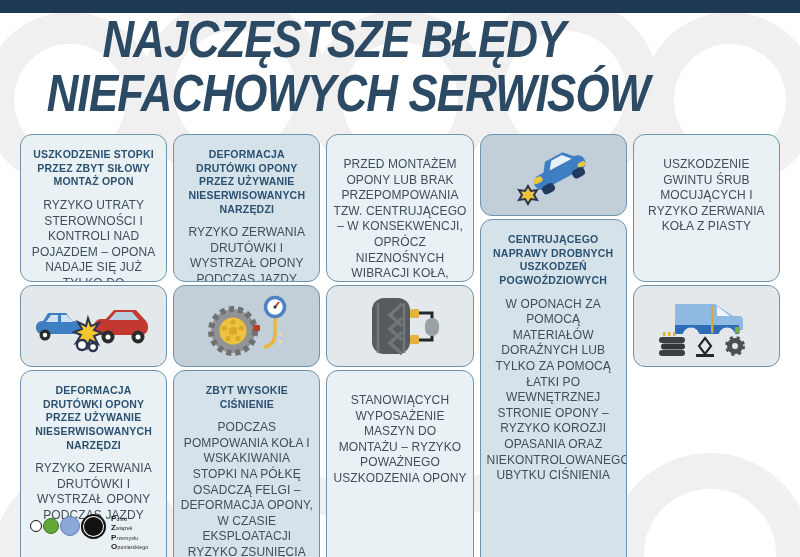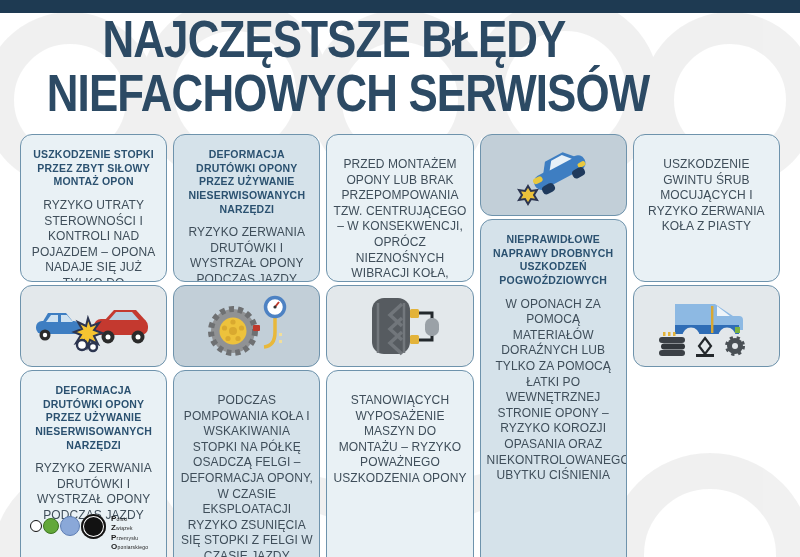--- a/index.html
+++ b/index.html
@@ -2,21 +2,21 @@
 <html><head>
 <meta charset="utf-8">
 <style>
   html,body{margin:0;padding:0;}
   body{
     width:800px;height:557px;position:relative;overflow:hidden;
     background:#ffffff;font-family:"Liberation Sans",sans-serif;
   }
   .bg-tires{position:absolute;inset:0;z-index:0;pointer-events:none;}
   .topbar{position:absolute;top:0;left:0;width:800px;height:13px;background:#1e3a52;z-index:2;}
-  .header{position:absolute;top:13px;left:0;width:668px;text-align:center;z-index:2;}
+  .header{position:absolute;top:13px;left:0;width:668px;text-align:center;z-index:2;font-style:italic;}
   .title-line{
     font-size:51px;font-weight:bold;color:#2c4a64;line-height:1.06;
     transform:scaleX(0.86);transform-origin:50% 50%;letter-spacing:-1px;white-space:nowrap;
   }
   .grid{
     position:absolute;top:134px;left:20px;width:760px;height:492px;
     display:flex;gap:6px;z-index:2;
   }
   .col{flex:1;display:flex;flex-direction:column;gap:3px;min-width:0;}
   .card{
@@ -123,20 +123,21 @@
         <rect x="62" y="32" width="7" height="6" rx="1" fill="#c0392b"></rect>
         <path d="M84 25 v14 q0 14 -11 15" stroke="#e8b83b" stroke-width="3.5" fill="none"></path>
         <circle cx="84" cy="14" r="9.5" fill="#ffffff" stroke="#4d82c3" stroke-width="3.5"></circle>
         <line x1="84" y1="14" x2="88" y2="9" stroke="#c0392b" stroke-width="2"></line>
         <circle cx="84" cy="14" r="1.6" fill="#333333"></circle>
         <rect x="88" y="40" width="3" height="3" fill="#f2df9a"></rect>
         <rect x="88" y="47" width="3" height="3" fill="#f2df9a"></rect>
       </svg>
     </div>
     <div class="card text bottom">
+      <div class="card-title">ZBYT WYSOKIE CIŚNIENIE</div>
       <div class="card-body">PODCZAS POMPOWANIA KOŁA I WSKAKIWANIA STOPKI NA PÓŁKĘ OSADCZĄ FELGI – DEFORMACJA OPONY, W CZASIE EKSPLOATACJI RYZYKO ZSUNIĘCIA SIĘ STOPKI Z FELGI W CZASIE JAZDY</div>
     </div>
   </div>
 
   <div class="col odd">
     <div class="card text top">
       <div class="card-body">PRZED MONTAŻEM OPONY LUB BRAK PRZEPOMPOWANIA TZW. CENTRUJĄCEGO – W KONSEKWENCJI, OPRÓCZ NIEZNOŚNYCH WIBRACJI KOŁA, MOŻE DOPROWADZIĆ DO ROZERWANIA OPONY</div>
     </div>
     <div class="card iconcell">
       <svg class="icon-svg" width="112" height="64" viewBox="0 0 112 64">
@@ -166,21 +167,21 @@
           <path d="M58 23 l6 -8 h12 l7 8 z" fill="#e8f1f8"></path>
           <rect x="38" y="23" width="10" height="6" rx="3" fill="#e8c83f"></rect>
           <rect x="85" y="30" width="8" height="5" rx="2" fill="#e8c83f"></rect>
           <rect x="42" y="34" width="13" height="9" rx="4" fill="#1f3a5c"></rect>
           <rect x="76" y="34" width="13" height="9" rx="4" fill="#1f3a5c"></rect>
         </g>
         <polygon points="34,43 37,48 43,47 40,52 43,57 37,56 34,61 31,56 25,57 28,52 25,47 31,48" fill="#ecc13b" stroke="#2c3550" stroke-width="2"></polygon>
       </svg>
     </div>
     <div class="card text bottom">
-      <div class="card-title">NIEPRAWIDŁOWE NAPRAWY DROBNYCH USZKODZEŃ POGWOŹDZIOWYCH</div>
+      <div class="card-title">CENTRUJĄCEGO NAPRAWY DROBNYCH USZKODZEŃ POGWOŹDZIOWYCH</div>
       <div class="card-body">W OPONACH ZA POMOCĄ MATERIAŁÓW DORAŹNYCH LUB TYLKO ZA POMOCĄ ŁATKI PO WEWNĘTRZNEJ STRONIE OPONY – RYZYKO KOROZJI OPASANIA ORAZ NIEKONTROLOWANEGO UBYTKU CIŚNIENIA</div>
     </div>
   </div>
 
   <div class="col odd">
     <div class="card text top">
       <div class="card-body">USZKODZENIE GWINTU ŚRUB MOCUJĄCYCH I RYZYKO ZERWANIA KOŁA Z PIASTY</div>
     </div>
     <div class="card iconcell">
       <svg class="icon-svg" width="118" height="64" viewBox="0 0 118 64">

